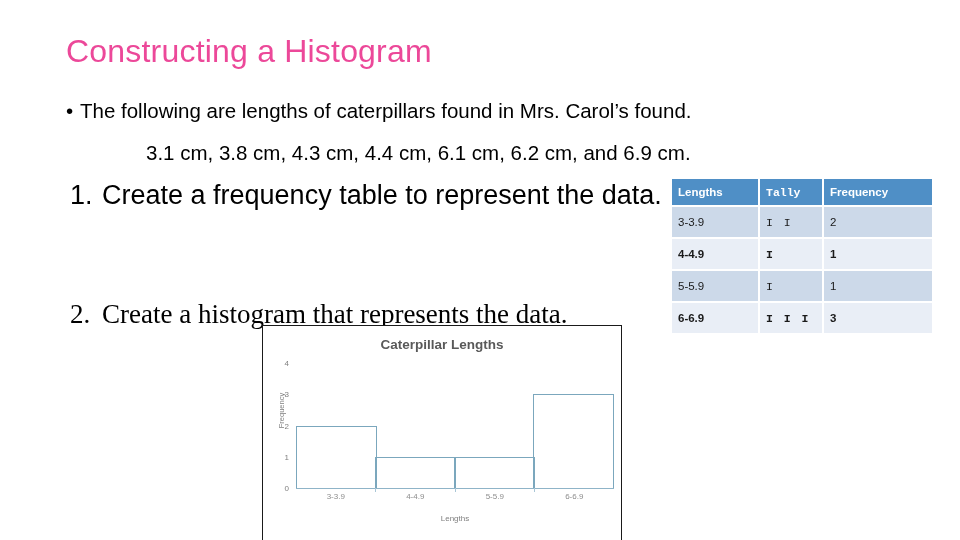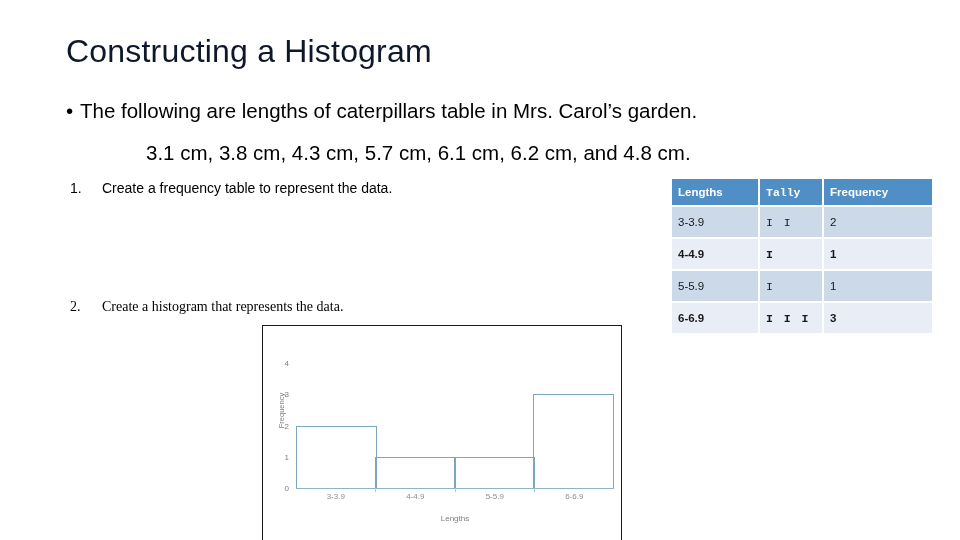--- a/index.html
+++ b/index.html
@@ -16,21 +16,21 @@
     position: relative;
   }
 
   
   #slide-title {
     position: absolute;
     left: 66px;
     top: 33px;
     font-size: 32px;
     font-weight: 400;
-    color: #0f172a;
+    color: #ec4899;
     letter-spacing: 0.2px;
     white-space: nowrap;
   }
 
   
   #bullet-line {
     position: absolute;
     left: 66px;
     top: 99px;
     font-size: 20.5px;
@@ -44,21 +44,21 @@
     position: absolute;
     left: 146px;
     top: 141px;
     font-size: 20.5px;
     white-space: nowrap;
   }
 
   
   .step {
     position: absolute;
-    font-size: 14px;
+    font-size: 27px;
     white-space: nowrap;
   }
   .step .step-num {
     display: inline-block;
     width: 32px;
   }
   #step-1 { left: 70px; top: 180px; }
   #step-2 { left: 70px; top: 299px; font-family: Liberation Serif, serif; }
 
   
@@ -217,24 +217,24 @@
     box-sizing: border-box;
   }
   .baseline-tick-cell:last-child { border-right: none; }
 </style>
 </head>
 <body>
 
 <div id="slide-title">Constructing a Histogram</div>
 
 <div id="bullet-line">
-  <span class="bullet-mark">•</span><span>The following are lengths of caterpillars table in Mrs. Carol’s garden.</span>
+  <span class="bullet-mark">•</span><span>The following are lengths of caterpillars found in Mrs. Carol’s found.</span>
 </div>
 
-<div id="data-values-line">3.1 cm, 3.8 cm, 4.3 cm, 5.7 cm, 6.1 cm, 6.2 cm, and 4.8 cm.</div>
+<div id="data-values-line">3.1 cm, 3.8 cm, 4.3 cm, 4.4 cm, 6.1 cm, 6.2 cm, and 6.9 cm.</div>
 
 <div class="step" id="step-1">
   <span class="step-num">1.</span><span>Create a frequency table to represent the data.</span>
 </div>
 
 <div class="step" id="step-2">
   <span class="step-num">2.</span><span>Create a histogram that represents the data.</span>
 </div>
 
 <table id="frequency-table">
@@ -264,20 +264,21 @@
     <tr class="row-even">
       <td>6-6.9</td>
       <td class="tally-marks">I I I</td>
       <td>3</td>
     </tr>
   </tbody>
 </table>
 
 <div id="chart-panel">
 
+  <div id="chart-title">Caterpillar Lengths</div>
 
   <div id="y-axis-title">Frequency</div>
 
   <div id="y-axis-ticks">
       <div class="y-tick" style="top: 0px;">4</div>
       <div class="y-tick" style="top: 31.25px;">3</div>
       <div class="y-tick" style="top: 62.5px;">2</div>
       <div class="y-tick" style="top: 93.75px;">1</div>
       <div class="y-tick" style="top: 125px;">0</div>
     </div>

